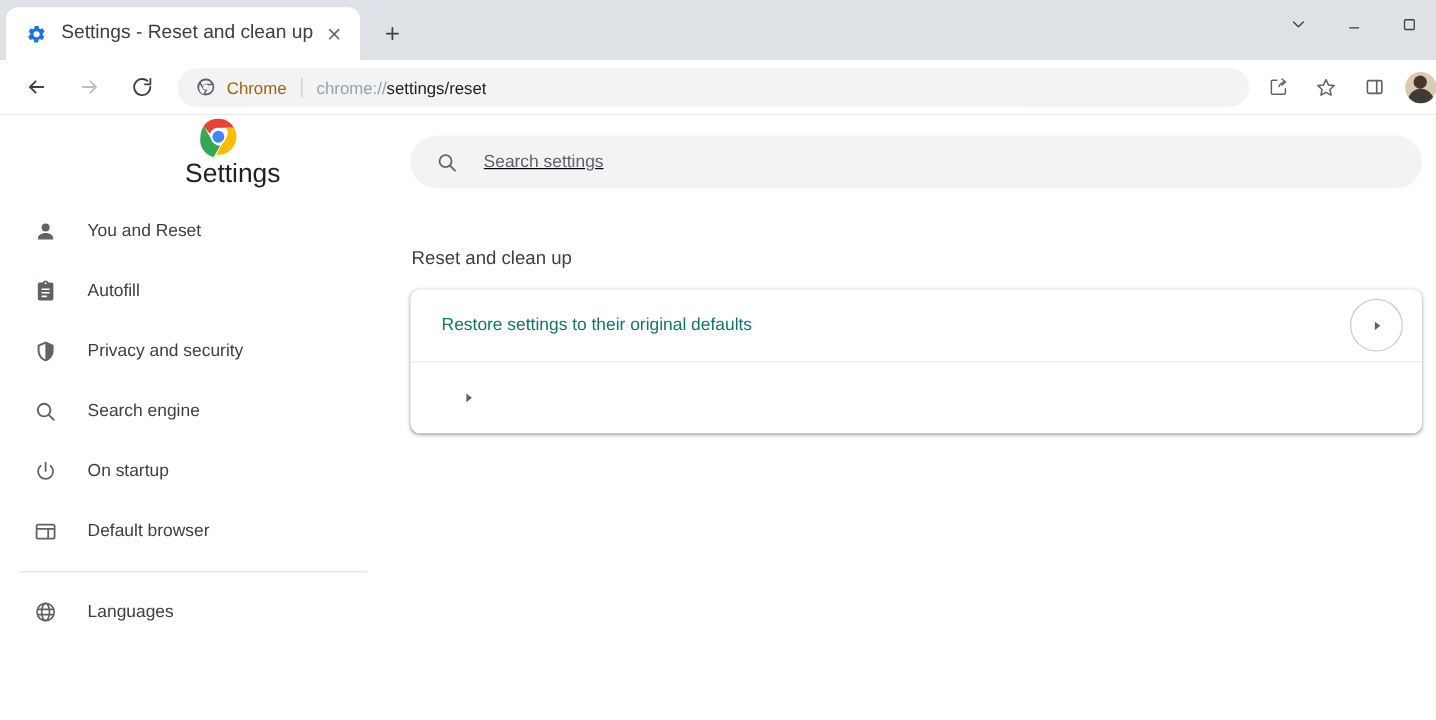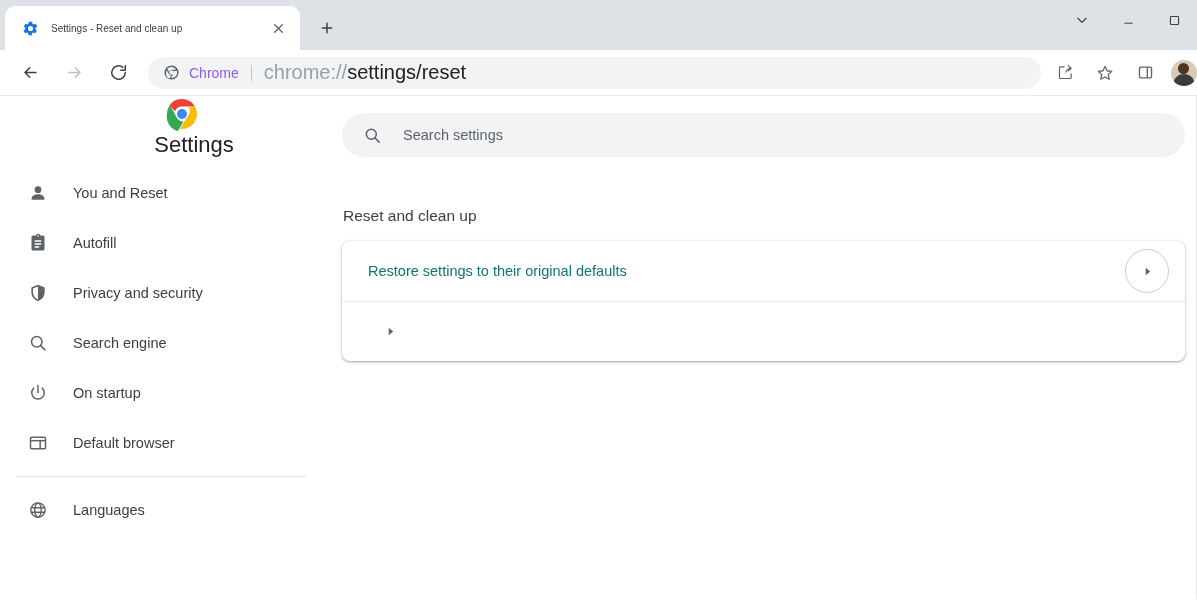--- a/index.html
+++ b/index.html
@@ -45,21 +45,21 @@
     height: 18px;
     flex: 0 0 18px;
     display: flex;
     align-items: center;
     justify-content: center;
   }
 
   .tab-title {
     flex: 1;
     margin-left: 12px;
-    font-size: 10px;
+    font-size: 16px;
     color: #3c4043;
     white-space: nowrap;
     overflow: hidden;
     text-overflow: ellipsis;
   }
 
   .tab-close {
     width: 24px;
     height: 24px;
     display: flex;
@@ -143,34 +143,34 @@
     flex: 0 0 18px;
     display: flex;
     align-items: center;
     justify-content: center;
     color: #5f6368;
   }
 
   .omni-scheme {
     margin-left: 9px;
     font-size: 14px;
-    color: #8b5cf6;
+    color: #a16207;
     white-space: nowrap;
   }
 
   .omni-sep {
     width: 1px;
     height: 16px;
     background: #c4c7c5;
     margin: 0 12px;
     flex: 0 0 1px;
   }
 
   .omni-url {
-    font-size: 20px;
+    font-size: 14px;
     color: #9aa0a6;
     white-space: nowrap;
     overflow: hidden;
   }
   .omni-url .strong { color: #202124; }
 
   .tb-btn {
     width: 30px;
     height: 30px;
     margin: 0 5px;
@@ -288,20 +288,21 @@
   }
 
   .search-box {
     height: 44px;
     margin-right: 12px;
     background: #f1f3f4;
     border-radius: 22px;
     display: flex;
     align-items: center;
     padding: 0 20px;
+    text-decoration: underline;
   }
 
   .search-icon {
     width: 20px; height: 20px;
     flex: 0 0 20px;
     color: #5f6368;
     display: flex;
     align-items: center;
     justify-content: center;
   }

